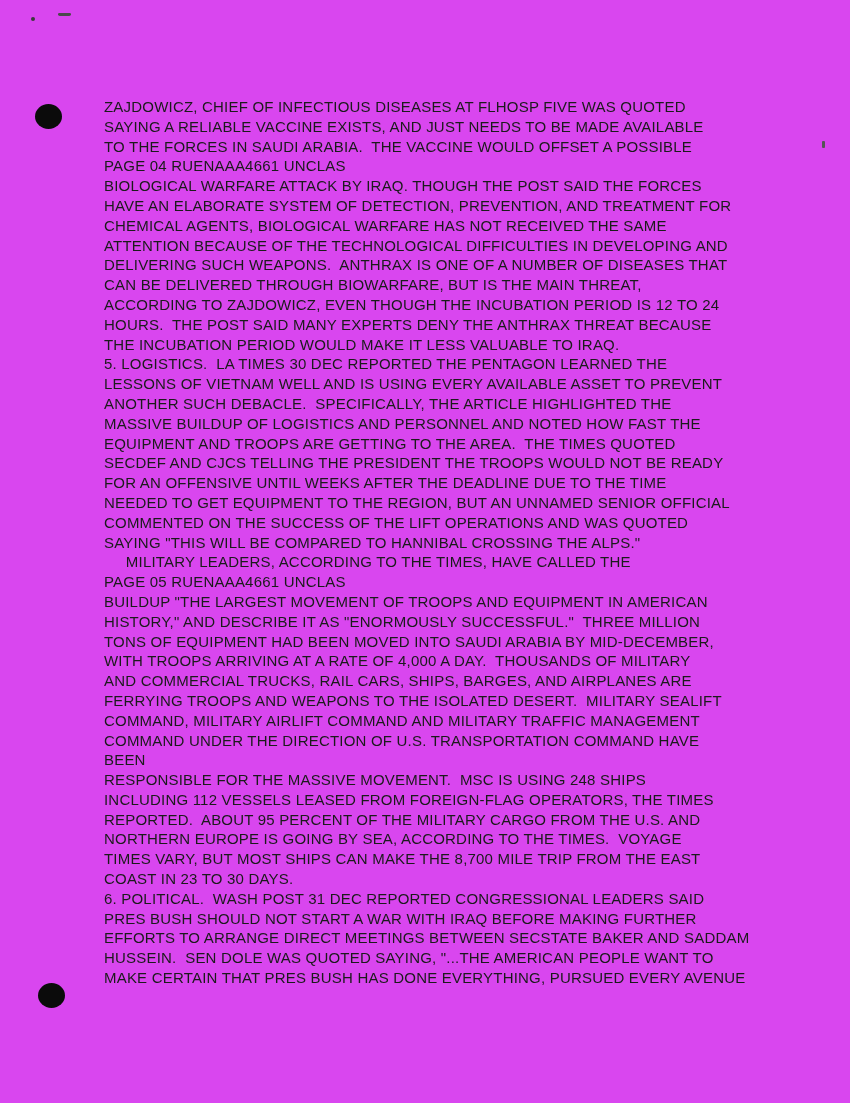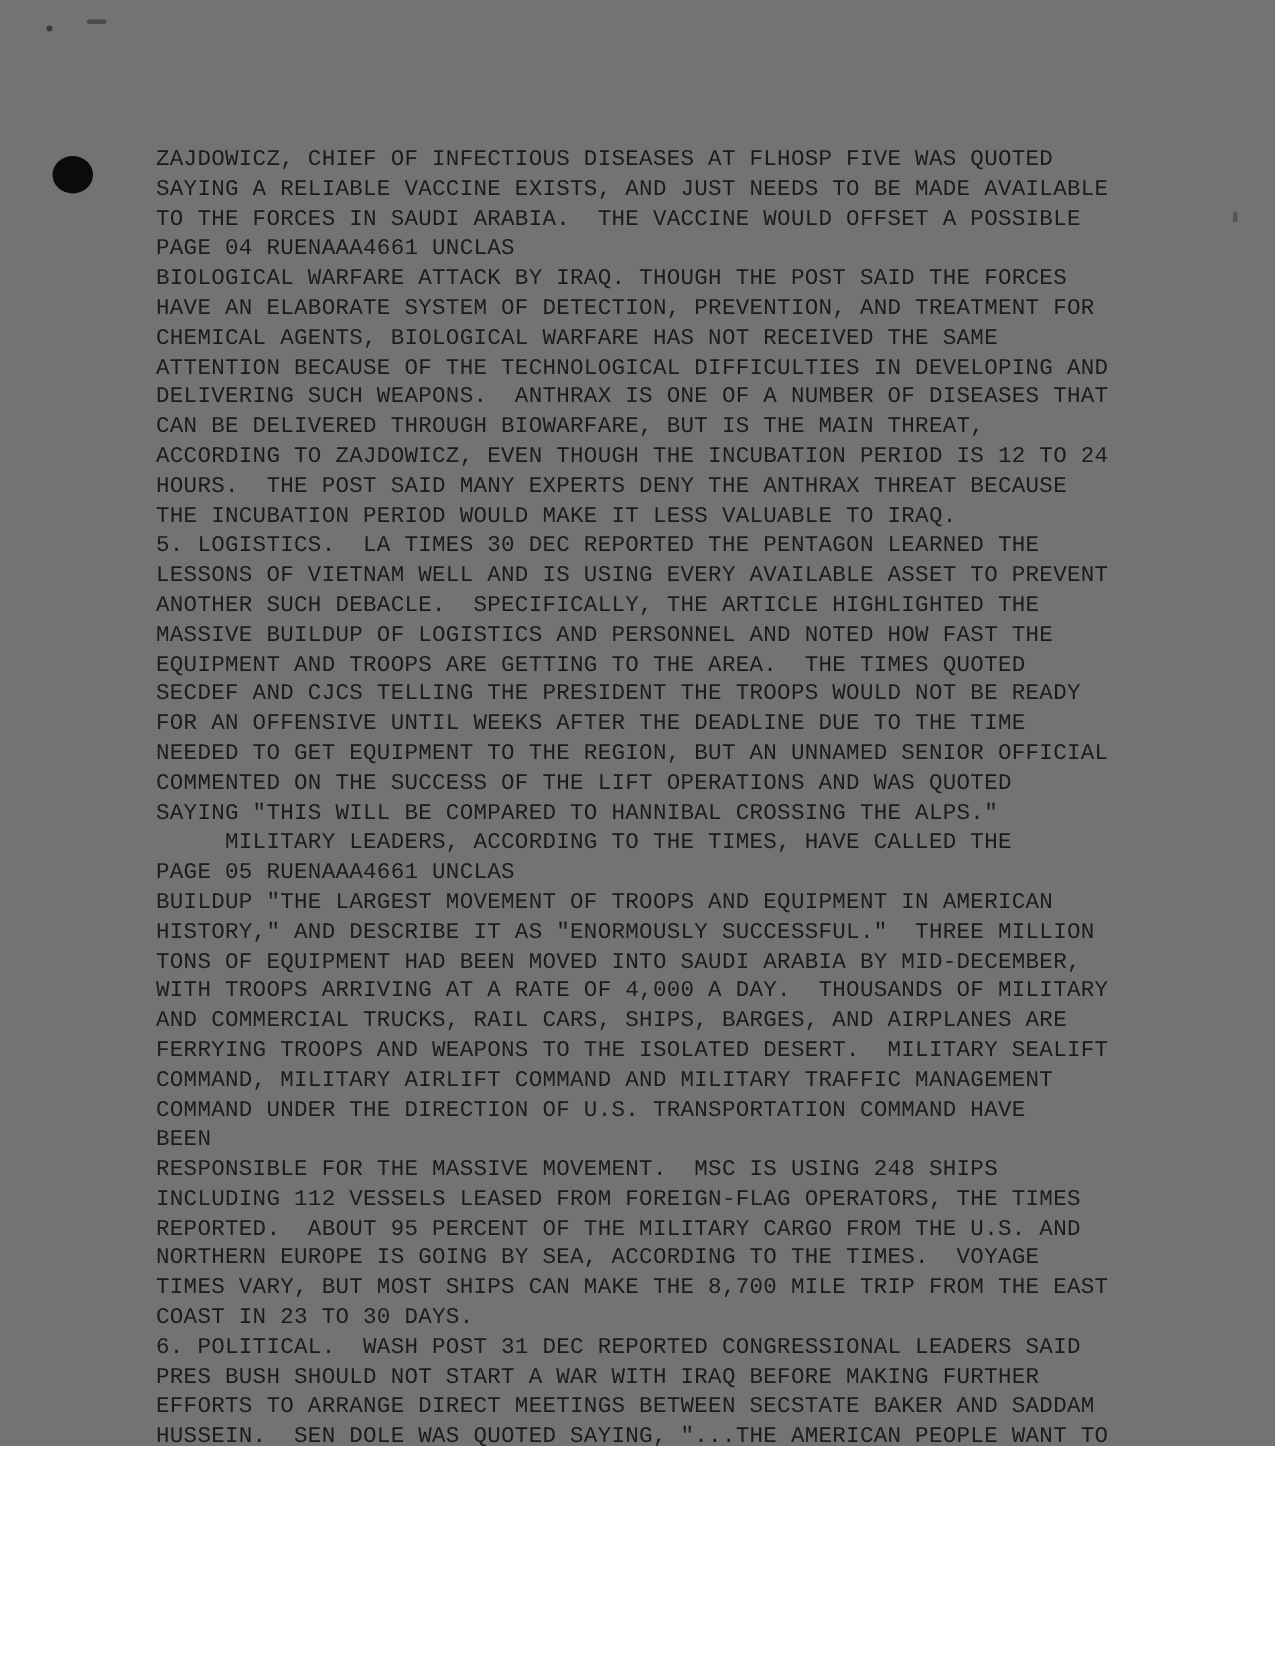--- a/index.html
+++ b/index.html
@@ -3,24 +3,24 @@
 <meta charset="utf-8">
 <style>
   html, body {
     margin: 0;
     padding: 0;
     background: #ffffff;
   }
   .page {
     position: relative;
     width: 850px;
-    height: 964px;
-    background: #737373;
+    height: 1103px;
+    background: #d946ef;
     overflow: hidden;
-    font-family: Liberation Mono, monospace;
+    font-family: Liberation Sans, sans-serif;
   }
   .hole {
     position: absolute;
     background: #0b0b0b;
     border-radius: 50%;
   }
   .hole-top {
     left: 35px;
     top: 104px;
     width: 27px;

